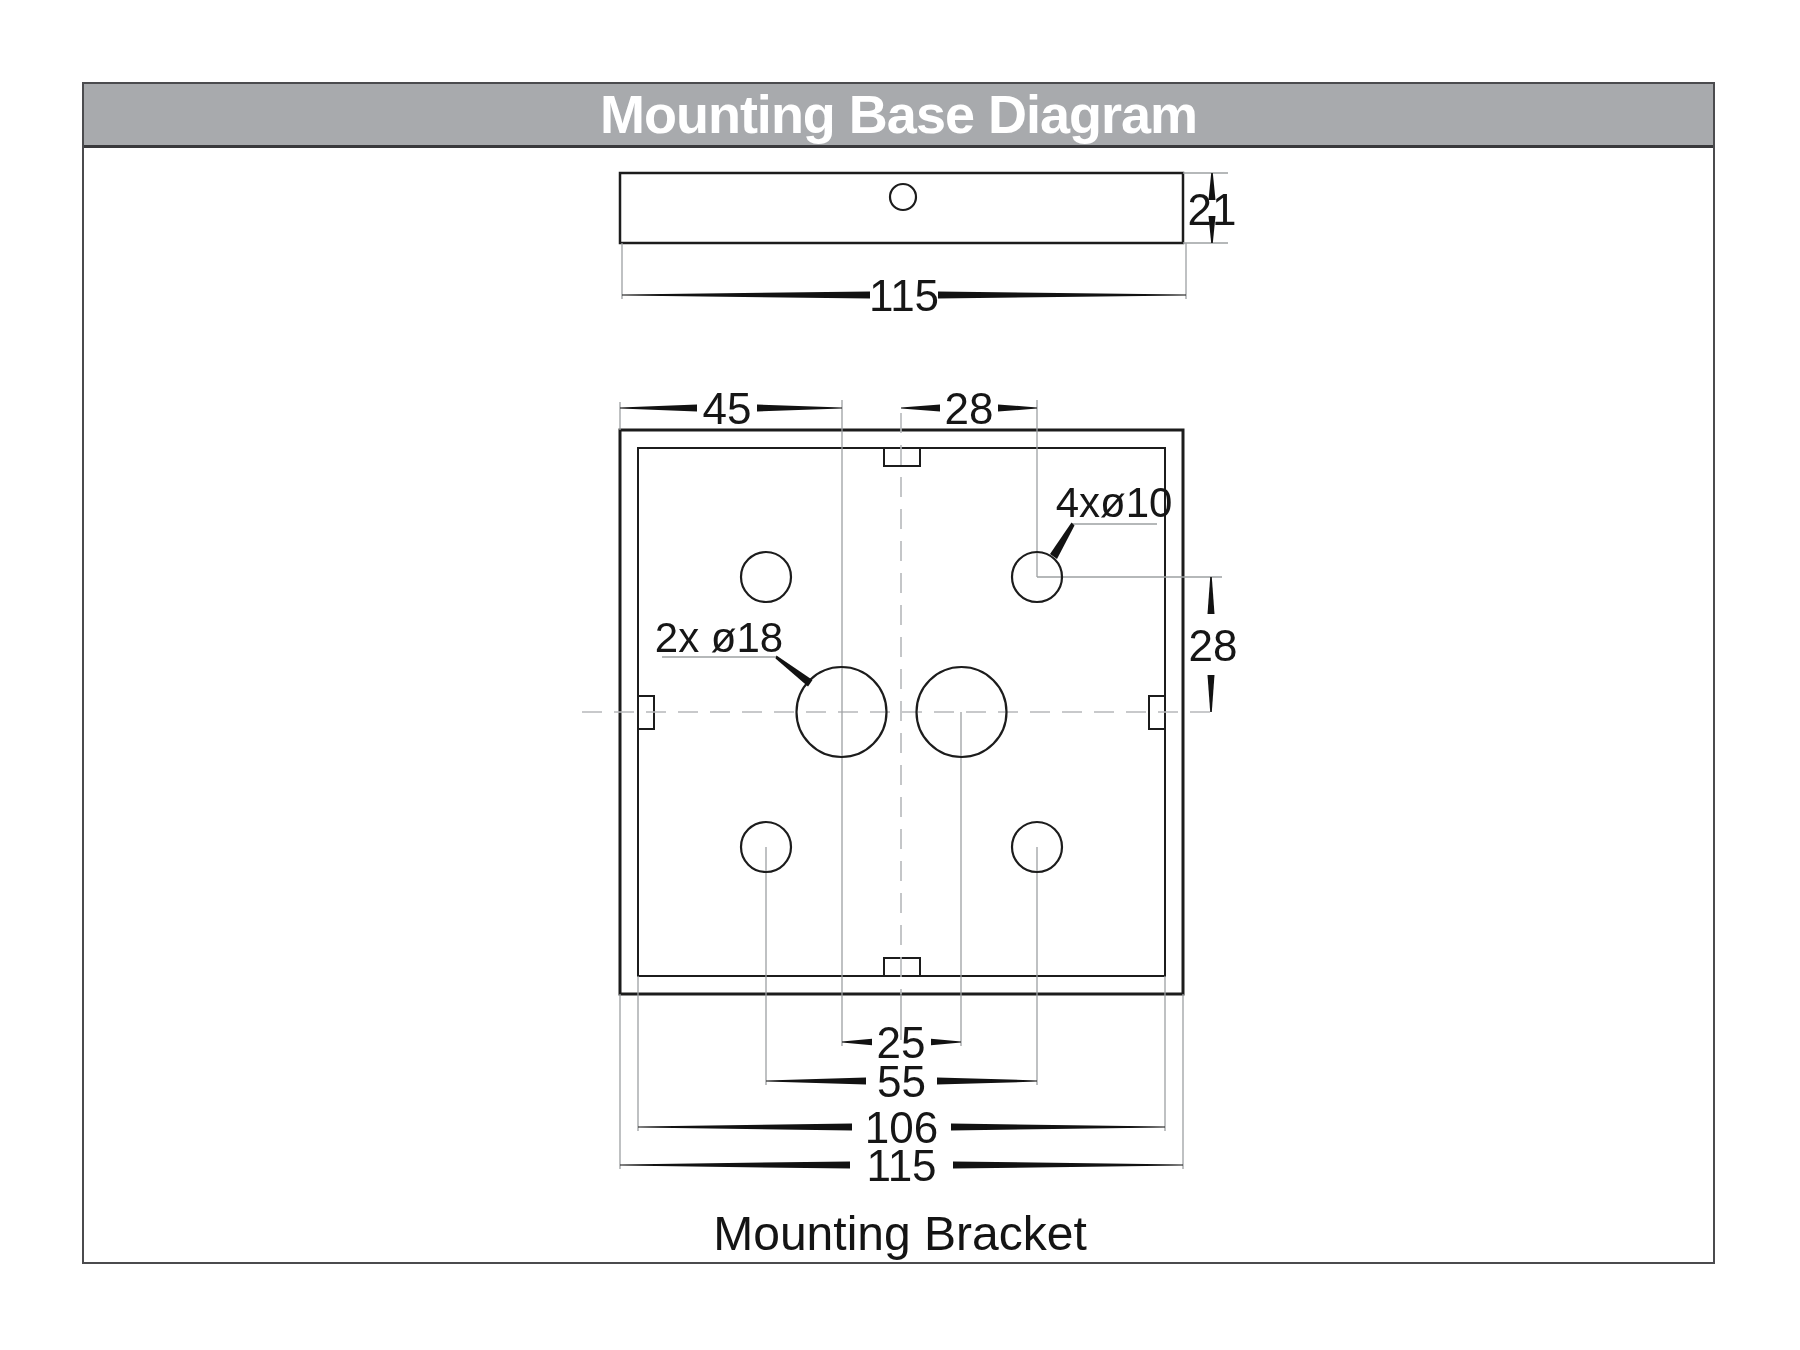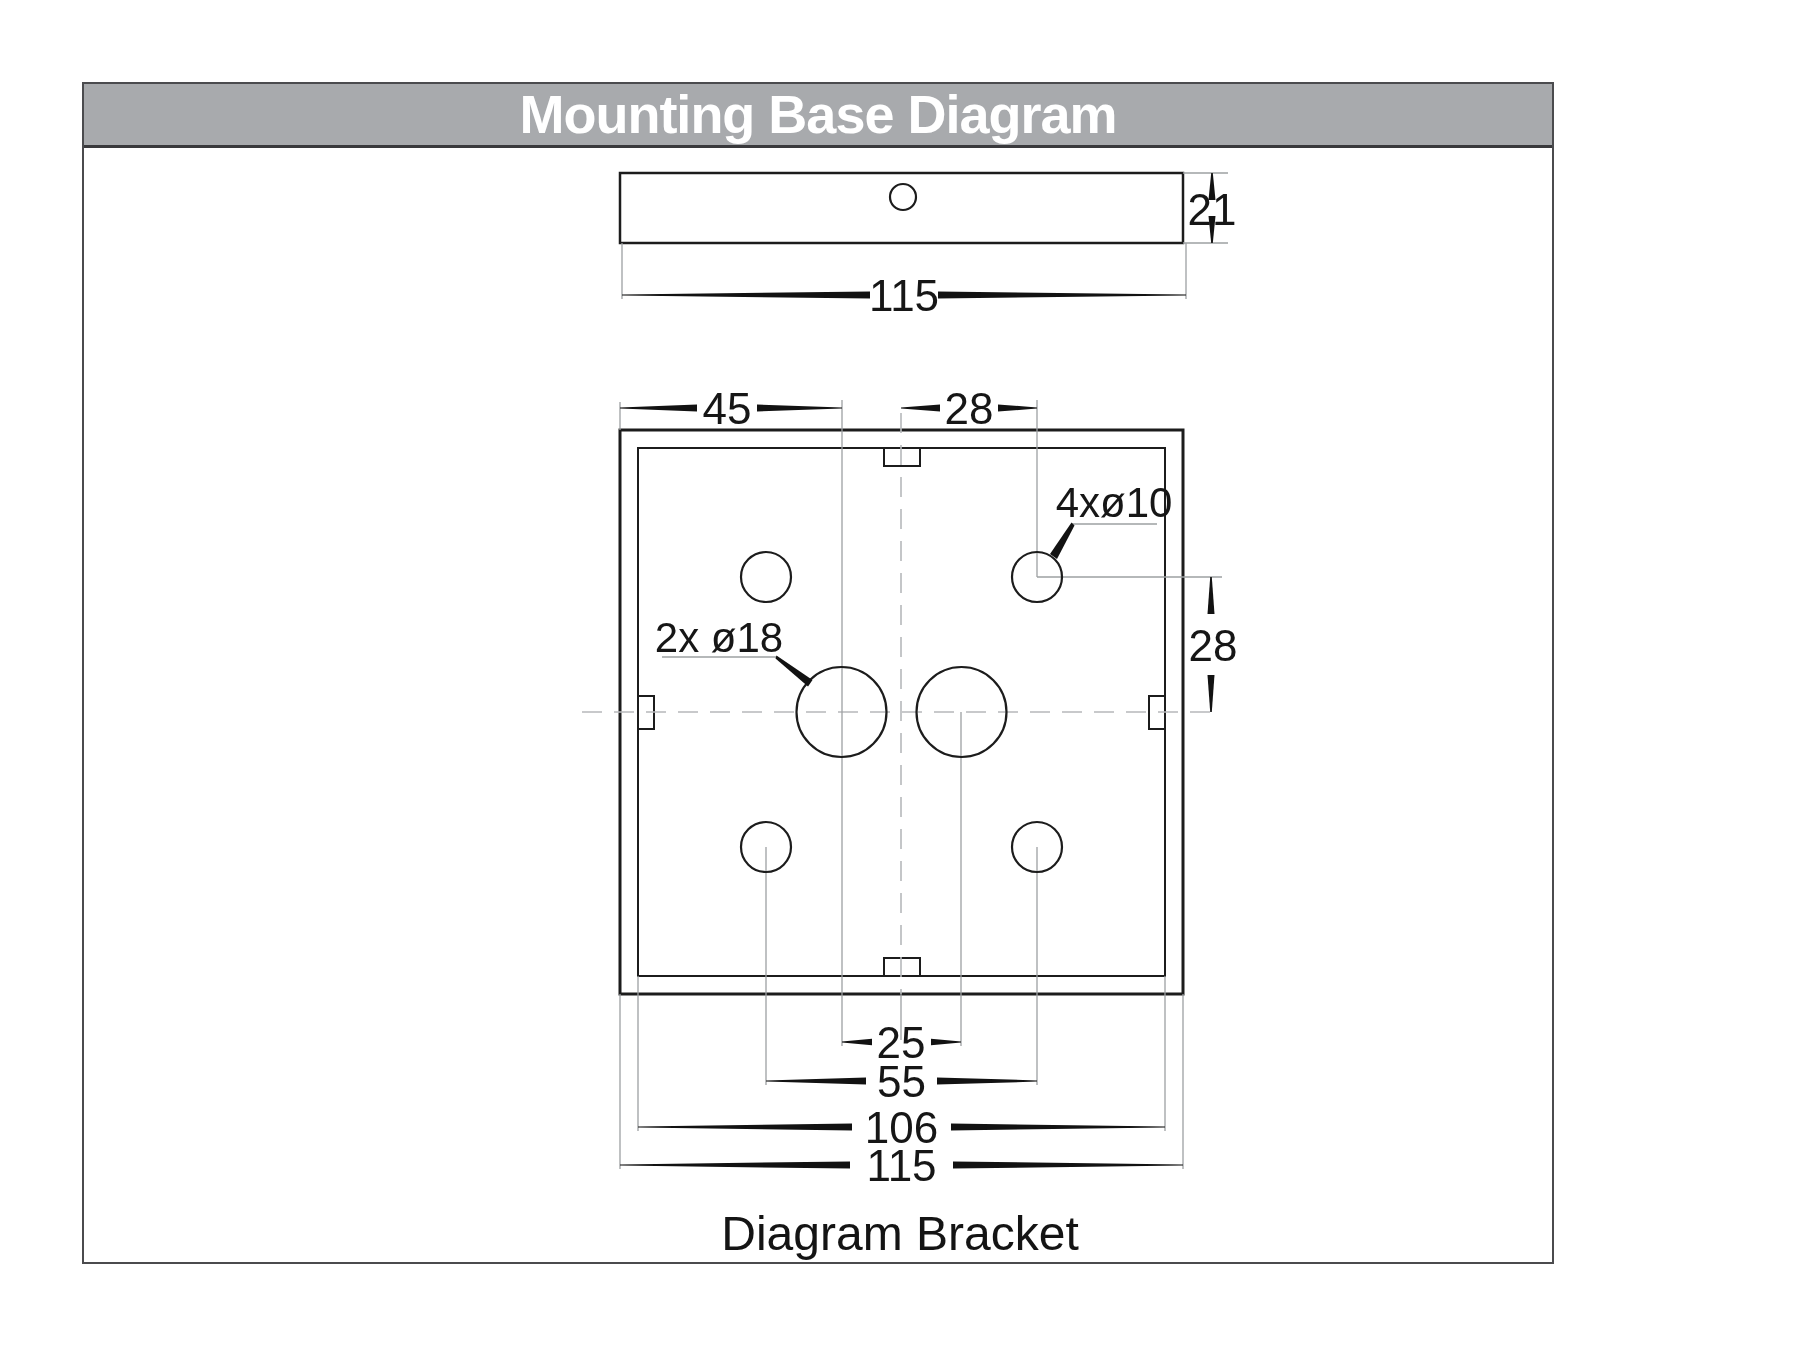--- a/index.html
+++ b/index.html
@@ -10,21 +10,21 @@
     --ink:#1c1c1c;
     --thin:#9da0a2;
     --center:#b6b8bb;
   }
   html,body{margin:0;padding:0;}
   body{
     width:1800px;height:1350px;position:relative;background:var(--bg);
     font-family:"Liberation Sans", sans-serif;overflow:hidden;
   }
   .frame{
-    position:absolute;left:82px;top:82px;width:1472px;height:1182px;
+    position:absolute;left:82px;top:82px;width:1633px;height:1182px;
     border:2.5px solid var(--frame-line);background:#fff;box-sizing:border-box;
   }
   .titlebar{
     position:absolute;left:0;top:0;right:0;height:64px;
     background:var(--titlebar-bg);
     border-bottom:3px solid #39393c;box-sizing:border-box;
     display:flex;align-items:center;justify-content:center;
   }
   .titlebar .title{
     color:var(--title-text);font-size:54px;font-weight:bold;letter-spacing:-1px;
@@ -44,21 +44,21 @@
 </style>
 </head>
 <body>
 
 <div class="frame">
   <div class="titlebar">
     <div class="title">Mounting Base Diagram</div>
   </div>
 </div>
 
-<div class="caption">Diagram Bracket</div>
+<div class="caption">Mounting Bracket</div>
 
 <svg class="drawing" viewBox="0 0 1800 1350">
 
   <g>
     <rect x="620" y="173" width="563" height="70" class="edge" stroke-width="2.5" fill="#ffffff"></rect>
     <circle cx="903" cy="197" r="13" class="edge" stroke-width="2.2"></circle>
 
     <line x1="1183" y1="173" x2="1228" y2="173" class="thinline"></line>
     <line x1="1183" y1="243" x2="1228" y2="243" class="thinline"></line>
     <line x1="622" y1="243" x2="622" y2="299" class="thinline"></line>

